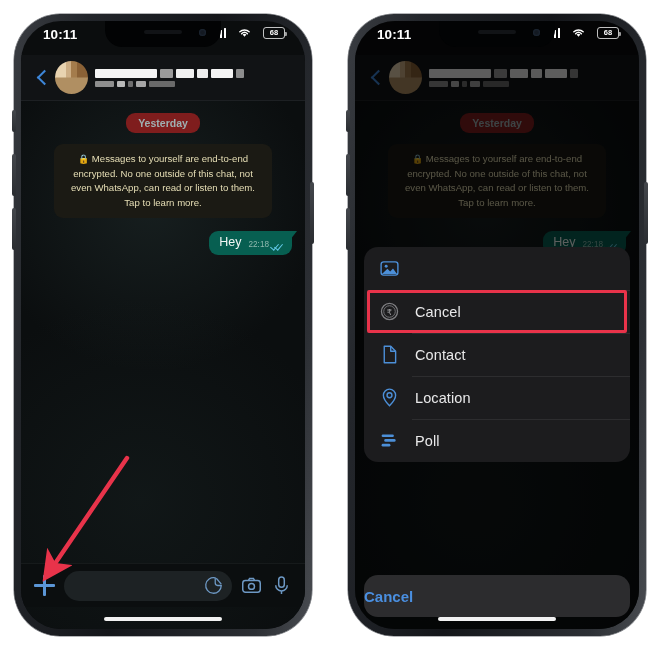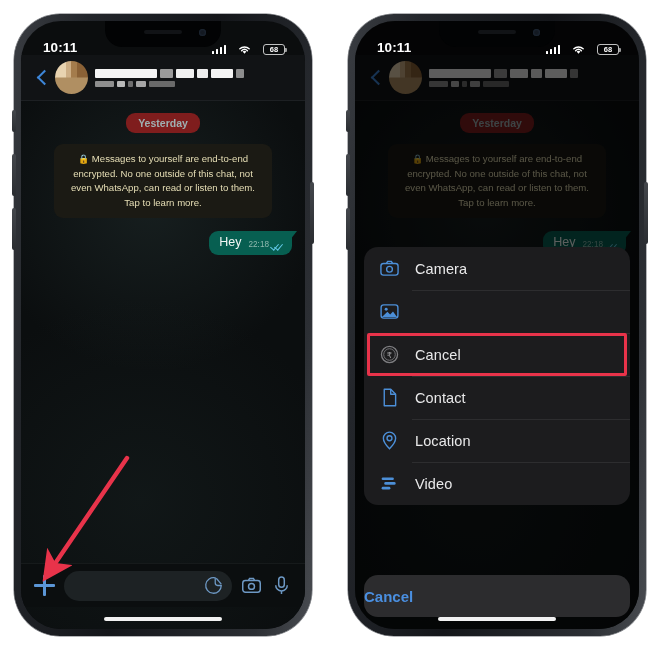--- a/index.html
+++ b/index.html
@@ -58,21 +58,21 @@
   .notch .cam {
     position: absolute; top: 8px; right: 15px;
     width: 7px; height: 7px; border-radius: 50%;
     background: #141a22;
     box-shadow: inset 0 0 2px #2b3a4d;
   }
 
   
   .statusbar {
     position: absolute; top: 0; left: 0; right: 0; height: 34px;
-    display: flex; align-items: flex-end; justify-content: space-between;
+    display: flex; align-items: flex-start; justify-content: space-between;
     padding: 6px 20px 0 22px;
     z-index: 30;
     color: #ffffff;
   }
   .sb-time { font-size: 13.5px; font-weight: bold; letter-spacing: .1px; }
   .sb-right { display: flex; align-items: center; gap: 11px; }
   .sig { display: flex; align-items: flex-end; gap: 1.5px; height: 10px; }
   .sig i { width: 2.5px; background: #fff; border-radius: .5px; display:block; }
   .sig i:nth-child(1){ height: 3.5px; }
   .sig i:nth-child(2){ height: 5.5px; }
@@ -450,30 +450,20 @@
               <span class="ticks"></span>
             </span>
           </div>
         </div>
       </div>
 
       <div class="dim-layer"></div>
 
       <div class="sheet">
 
-        <div class="sheet-item">
-          <span class="ic">
-            <svg width="21" height="21" viewBox="0 0 24 24">
-              <rect x="2.2" y="6.2" width="19.6" height="13.4" rx="3" fill="none" stroke="#4c8fd8" stroke-width="1.6"></rect>
-              <path d="M8.5 6.2 9.9 3.8h4.2l1.4 2.4" fill="none" stroke="#4c8fd8" stroke-width="1.6"></path>
-              <circle cx="12" cy="12.9" r="3.3" fill="none" stroke="#4c8fd8" stroke-width="1.6"></circle>
-            </svg>
-          </span>
-          <span class="lbl">Camera</span>
-        </div>
 
         <div class="sheet-item">
           <span class="ic">
             <svg width="21" height="21" viewBox="0 0 24 24">
               <rect x="2.4" y="4.4" width="19.2" height="15.2" rx="3" fill="none" stroke="#4c8fd8" stroke-width="1.6"></rect>
               <circle cx="8.2" cy="9.4" r="1.7" fill="#4c8fd8"></circle>
               <path d="M3.4 18.4 9.6 12.4l3.2 3 3.2-3.4 4.6 6.4z" fill="#4c8fd8"></path>
             </svg>
           </span>
           <div class="highlight-box"></div>
@@ -512,21 +502,21 @@
 
 
         <div class="sheet-item">
           <span class="ic">
             <svg width="21" height="21" viewBox="0 0 24 24">
               <rect x="3" y="5" width="14" height="3.1" rx="1.5" fill="#4c8fd8"></rect>
               <rect x="6" y="10.4" width="13" height="3.1" rx="1.5" fill="#4c8fd8"></rect>
               <rect x="3" y="15.8" width="10" height="3.1" rx="1.5" fill="#4c8fd8"></rect>
             </svg>
           </span>
-          <span class="lbl">Video</span>
+          <span class="lbl">Poll</span>
         </div>
 
       </div>
 
       <div class="cancel-btn">
         <span>Cancel</span>
       </div>
 
       <div class="home-indicator"></div>
 

